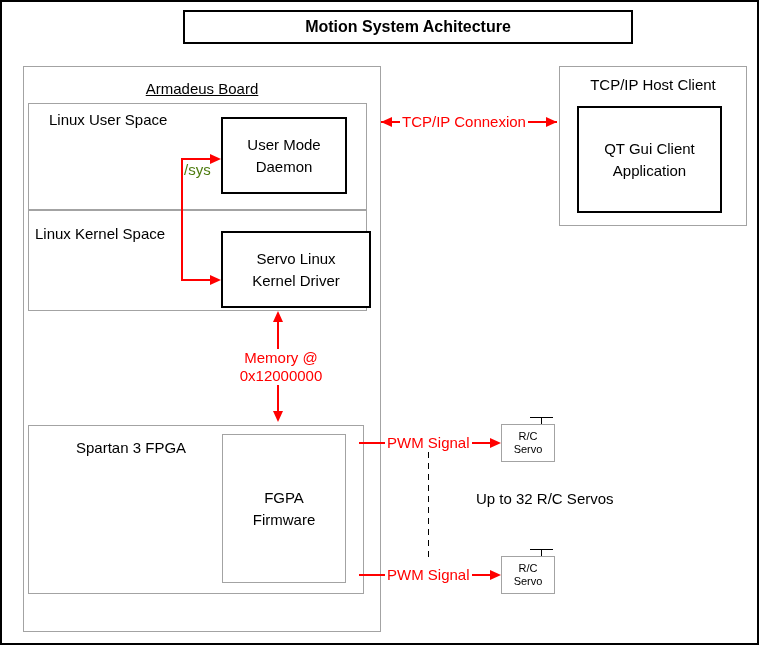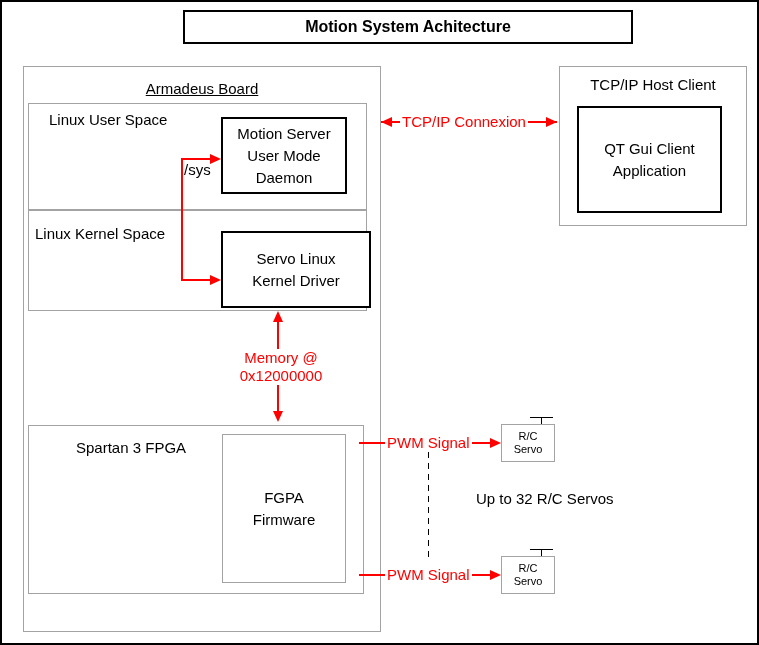--- a/index.html
+++ b/index.html
@@ -4,21 +4,21 @@
 <style>
   html,body{margin:0;padding:0;background:#fff;}
   #canvas{
     position:relative;width:759px;height:645px;background:#fff;overflow:hidden;
     font-family:"Liberation Sans",sans-serif;font-size:15px;color:#000;
   }
   .box{position:absolute;border:1px solid #a3a3a3;background:#fff;box-sizing:border-box;}
   .box2{position:absolute;border:2px solid #000;background:#fff;box-sizing:border-box;}
   .center-col{display:flex;flex-direction:column;align-items:center;justify-content:center;text-align:center;line-height:22px;}
   .lbl{position:absolute;white-space:nowrap;line-height:15px;}
-  .red{color:#000000;}
+  .red{color:#4d7c0f;}
   .redline{position:absolute;background:#ff0000;}
   .blackline{position:absolute;background:#000;}
   .red-tag{position:absolute;color:#ff0000;background:#fff;white-space:nowrap;line-height:15px;padding:0 2px;}
   .arr{position:absolute;width:0;height:0;}
   .arr.right{border-top:5px solid transparent;border-bottom:5px solid transparent;border-left:11px solid #ff0000;}
   .arr.left{border-top:5px solid transparent;border-bottom:5px solid transparent;border-right:11px solid #ff0000;}
   .arr.up{border-left:5px solid transparent;border-right:5px solid transparent;border-bottom:11px solid #ff0000;}
   .arr.down{border-left:5px solid transparent;border-right:5px solid transparent;border-top:11px solid #ff0000;}
   .frame{position:absolute;left:0;top:0;right:0;bottom:0;border:2px solid #000;}
   .title-box{left:183px;top:10px;width:450px;height:34px;display:flex;align-items:center;justify-content:center;}
@@ -36,21 +36,20 @@
   <div class="box2 title-box">
     <span class="title-text">Motion System Achitecture</span>
   </div>
 
   <div class="box" style="left:23px;top:66px;width:358px;height:566px;"></div>
   <div class="lbl" style="left:23px;top:81px;width:358px;text-align:center;text-decoration:underline;">Armadeus Board</div>
 
   <div class="box" style="left:28px;top:103px;width:339px;height:107px;"></div>
   <div class="lbl" style="left:49px;top:112px;">Linux User Space</div>
   <div class="box2 center-col" style="left:221px;top:117px;width:126px;height:77px;">
-    <span>Motion Server</span>
     <span>User Mode</span>
     <span>Daemon</span>
   </div>
 
   <div class="box" style="left:28px;top:210px;width:339px;height:101px;"></div>
   <div class="lbl" style="left:35px;top:226px;">Linux Kernel Space</div>
   <div class="box2 center-col" style="left:221px;top:231px;width:150px;height:77px;">
     <span>Servo Linux</span>
     <span>Kernel Driver</span>
   </div>

